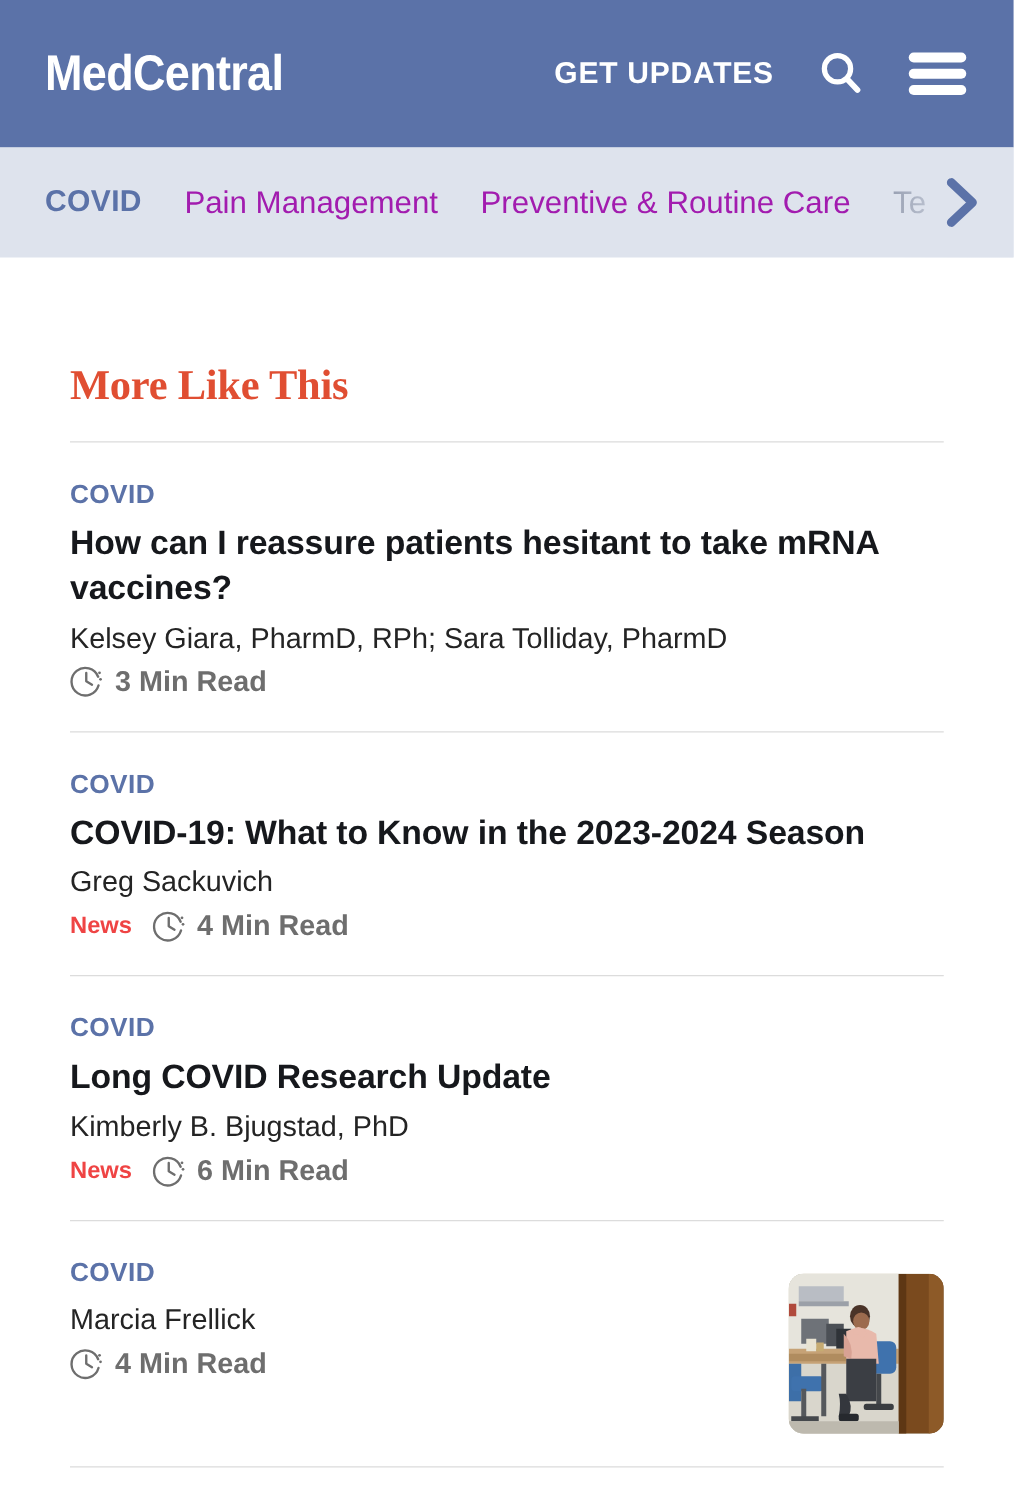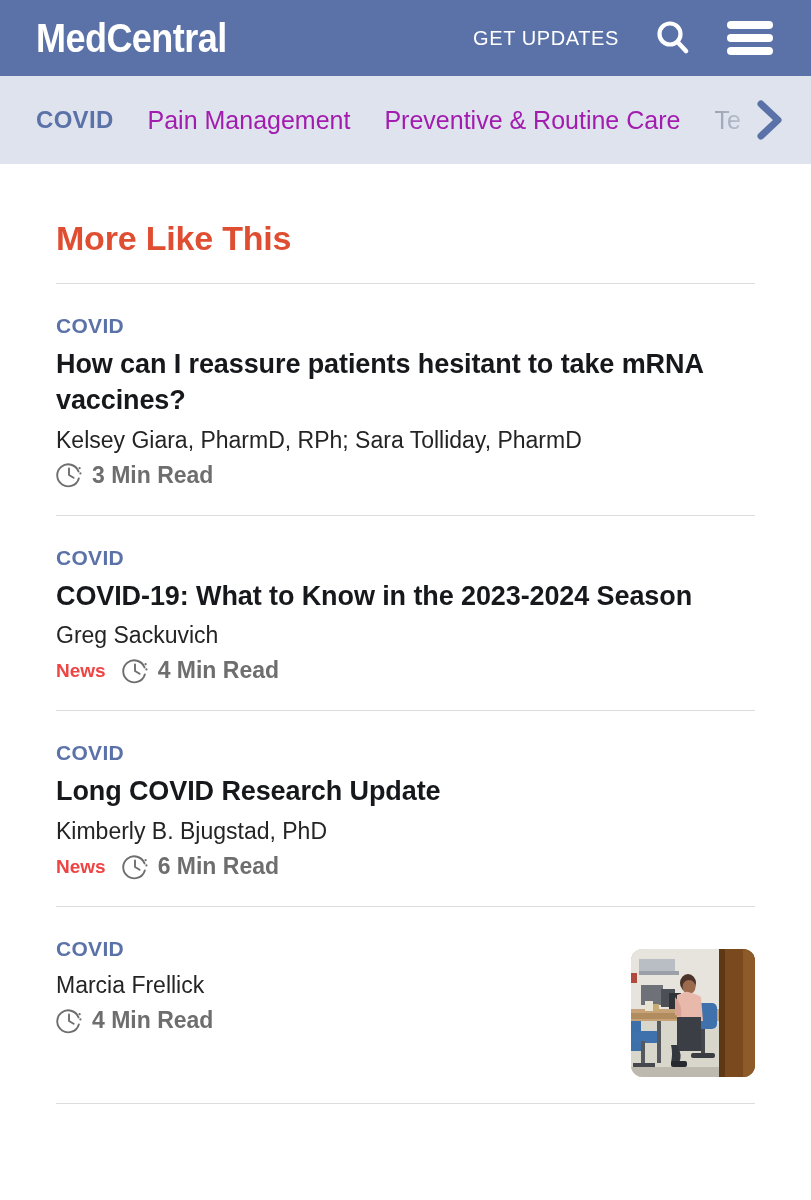--- a/index.html
+++ b/index.html
@@ -6,21 +6,21 @@
   html, body {
     width:811px; height:1200px;
     background:#ffffff;
     font-family:"Liberation Sans", sans-serif;
     overflow:hidden;
   }
 
   
   .header{
     position:relative;
-    height:76px;
+    height:118px;
     background:#5b72a8;
     display:flex;
     align-items:center;
     padding:0 30px 0 36px;
   }
   .logo{
     color:#ffffff;
     font-size:40px;
     font-weight:bold;
     letter-spacing:-0.6px;
@@ -32,22 +32,22 @@
   }
   .header-right{
     margin-left:auto;
     display:flex;
     align-items:center;
     gap:34px;
     padding-right:8px;
   }
   .get-updates{
     color:#ffffff;
-    font-size:20px;
-    font-weight:normal;
+    font-size:24px;
+    font-weight:bold;
     letter-spacing:0.6px;
     white-space:nowrap;
   }
   .search-icon{ display:block; width:40px; height:40px; }
   .hamburger{
     width:46px; height:34px;
     display:flex; flex-direction:column; justify-content:space-between;
   }
   .hamburger span{
     display:block; height:8px; width:100%;
@@ -94,23 +94,23 @@
     transform:translateY(-50%);
     width:40px; height:48px;
   }
 
   
   .main{ padding:0 56px; }
   .section-title{
     color:#e04e32;
     font-size:34px;
     font-weight:bold;
-    font-family:Liberation Sans, sans-serif;
+    font-family:Liberation Serif, serif;
     letter-spacing:-0.2px;
-    padding-top:56px;
+    padding-top:84px;
     padding-bottom:26px;
     line-height:1.1;
   }
   .divider{
     height:1px;
     background:#dcdcdc;
     width:100%;
   }
   .article{
     padding:30px 0 26px 0;

